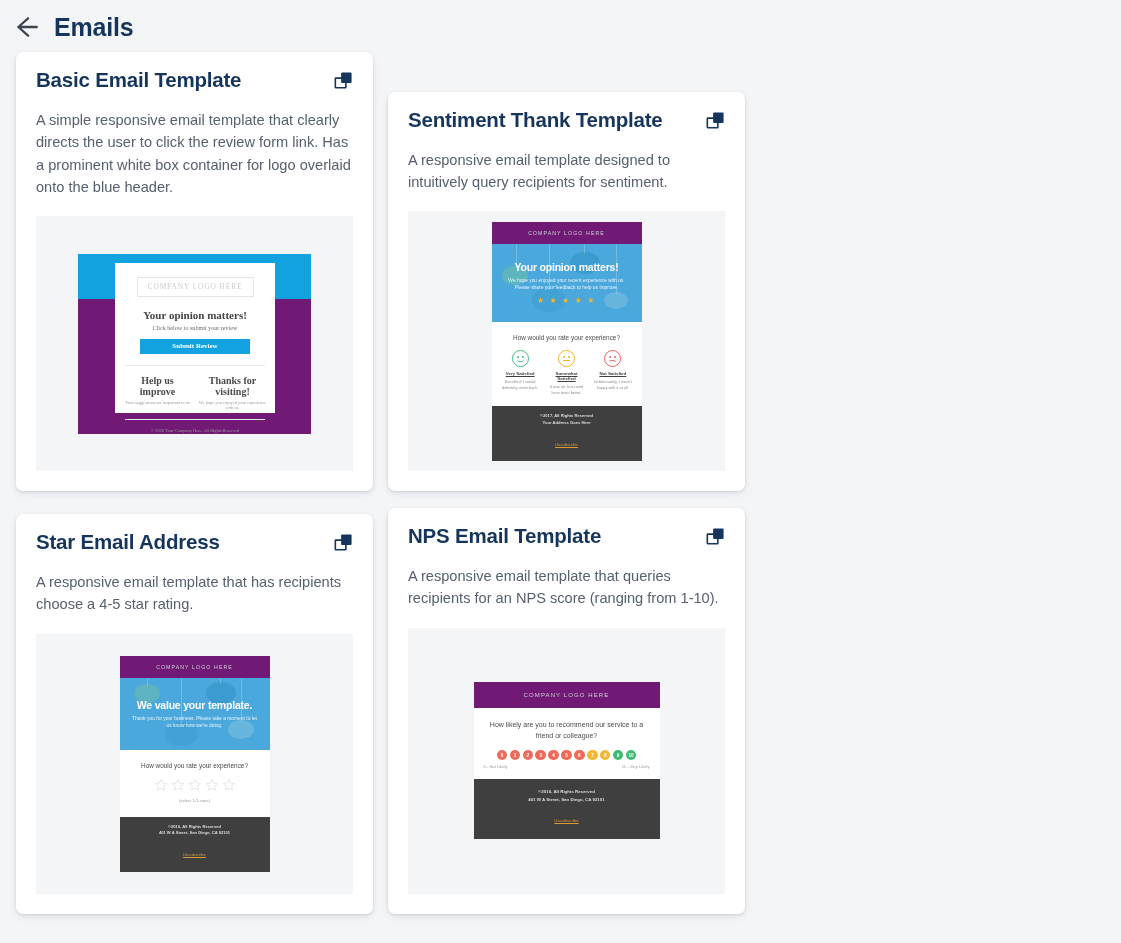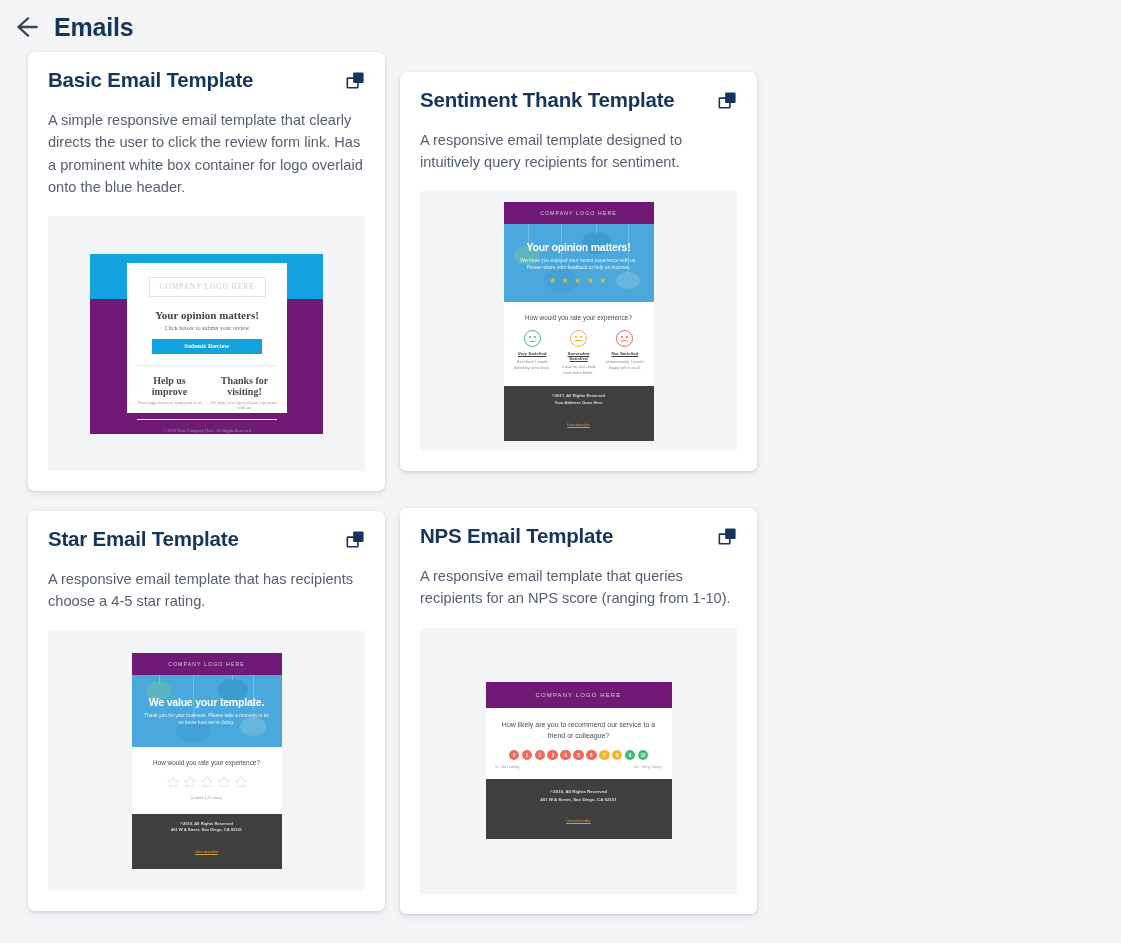--- a/index.html
+++ b/index.html
@@ -18,22 +18,22 @@
   }
   .back-arrow { width: 26px; height: 26px; flex: 0 0 auto; display:block; }
   .page-title {
     font-size: 25px; font-weight: bold; color: #16355c;
     letter-spacing: -0.2px; line-height: 1;
   }
 
   
   .grid {
     display: flex; flex-wrap: wrap;
-    align-items: center;
-    padding: 0 28px;
+    align-items: flex-end;
+    padding: 0 16px;
     gap: 17px 15px;
   }
   .card {
     width: 357px;
     background: #ffffff;
     border-radius: 7px;
     box-shadow: 0 1px 3px rgba(20,30,60,0.13), 0 3px 9px rgba(20,30,60,0.07);
     padding: 16px 20px 20px 20px;
   }
   .card-head {
@@ -256,21 +256,21 @@
             <span class="l1">©2017, All Rights Reserved</span>
             <span class="l2">Your Address Goes Here</span>
             <span class="un">Unsubscribe</span>
           </div>
         </div>
       </div>
     </div>
 
     <div class="card">
       <div class="card-head">
-        <div class="card-title">Star Email Template</div>
+        <div class="card-title">Star Email Address</div>
         <svg class="copy-icon" viewBox="0 0 20 20">
           <rect x="7.5" y="1.5" width="11" height="11" rx="1" fill="#16355c"></rect>
           <path d="M12.5 7.5 H2 a.6.6 0 0 0-.6.6 V17 a.6.6 0 0 0 .6.6 h9.9 a.6.6 0 0 0 .6-.6 V8.1" fill="none" stroke="#16355c" stroke-width="1.7"></path>
         </svg>
       </div>
       <div class="card-desc">A responsive email template that has recipients choose a 4-5 star rating.</div>
 
       <div class="preview-wrap pw-tall">
         <div class="mini m-hero">
           <div class="mh-logorow">COMPANY LOGO HERE</div>

